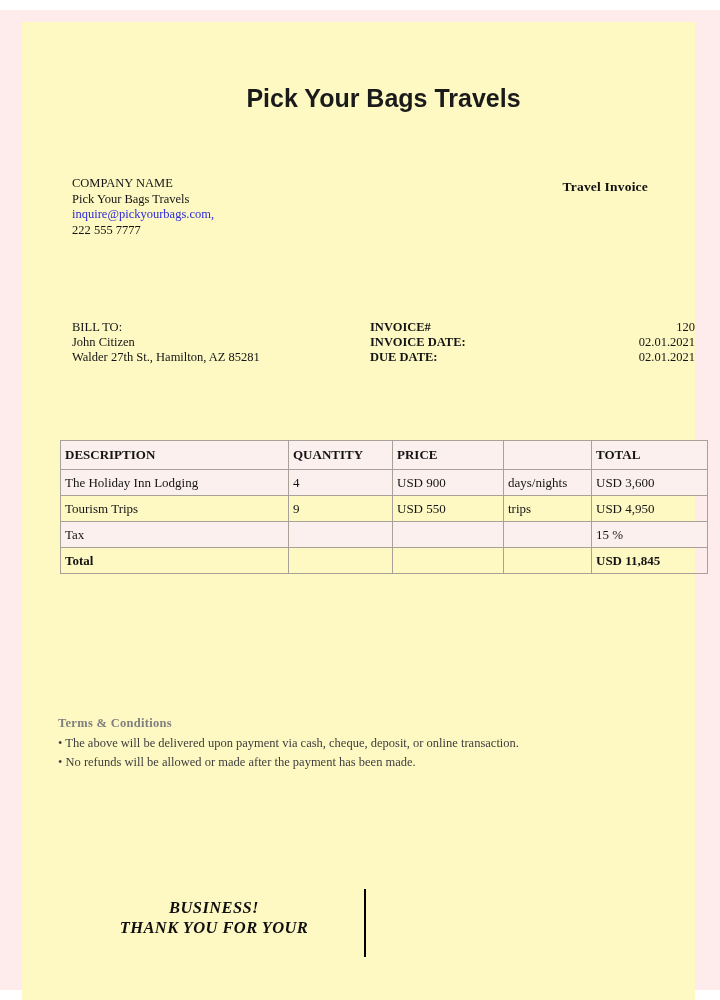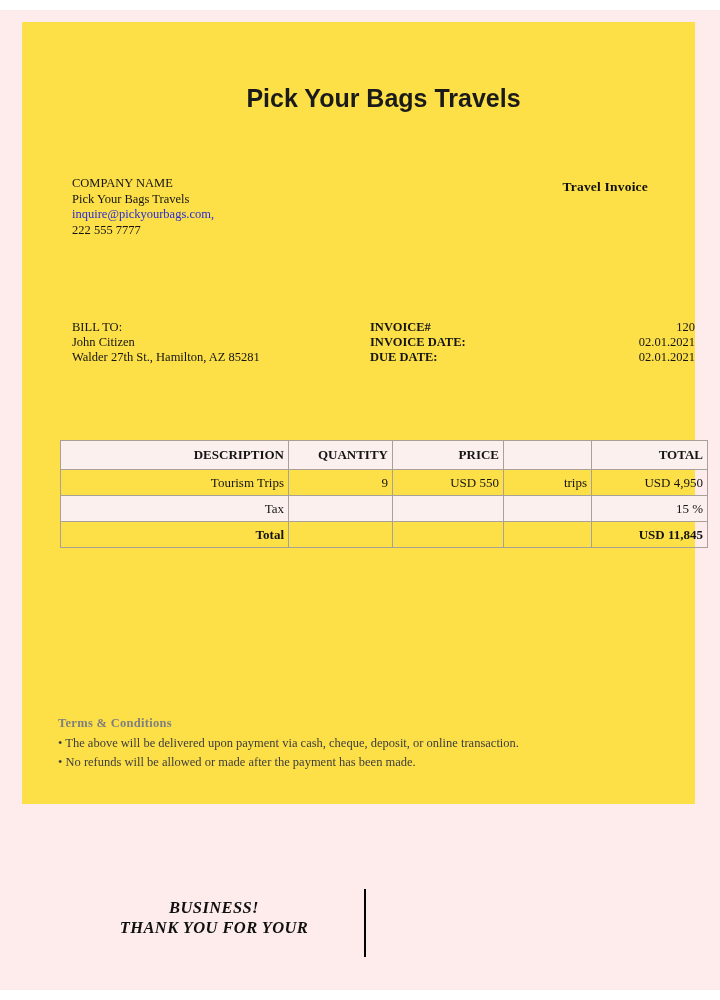--- a/index.html
+++ b/index.html
@@ -4,22 +4,22 @@
 <style>
   * { margin: 0; padding: 0; box-sizing: border-box; }
   html, body { width: 720px; height: 1000px; background: #ffffff; overflow: hidden; position: relative; }
   body { font-family: "Liberation Serif", "DejaVu Serif", serif; color: #111111; }
 
   .pink-frame {
     position: absolute; left: 0; top: 10px; width: 720px; height: 980px;
     background: #fdeceb;
   }
   .page {
-    position: absolute; left: 22px; top: 22px; width: 673px; height: 782px;
-    background: #fde047;
+    position: absolute; left: 22px; top: 22px; width: 673px; height: 978px;
+    background: #fef9c3;
   }
 
   .doc-title {
     position: absolute; left: 38px; top: 62px; width: 647px;
     text-align: center;
     font-family: "Liberation Sans", "DejaVu Sans", sans-serif;
     font-weight: bold; font-size: 25px; color: #1a1a1a;
     letter-spacing: 0px;
   }
 
@@ -50,21 +50,21 @@
   .invoice-fields .val { text-align: right; }
 
   table.items {
     position: absolute; left: 38px; top: 418px; width: 647px;
     border-collapse: collapse; table-layout: fixed;
     font-size: 13px; color: #141414;
     border: 1px solid #8d8d8d;
   }
   table.items td, table.items th {
     border: 1px solid #a8a197;
-    text-align: right; vertical-align: middle;
+    text-align: left; vertical-align: middle;
     padding: 0 4px; overflow: hidden; white-space: nowrap;
   }
   table.items th { height: 29px; font-weight: bold; background: #fcf0ee; font-size: 13px; }
   table.items td { height: 26px; }
   table.items tr.alt td { background: #fcf0ee; }
   table.items tr.total-row td.b { font-weight: bold; }
   col.c-desc  { width: 228px; }
   col.c-qty   { width: 104px; }
   col.c-price { width: 111px; }
   col.c-unit  { width: 88px; }
@@ -138,20 +138,27 @@
     <thead>
       <tr>
         <th>DESCRIPTION</th>
         <th>QUANTITY</th>
         <th>PRICE</th>
         <th></th>
         <th>TOTAL</th>
       </tr>
     </thead>
     <tbody>
+      <tr class="alt">
+        <td>The Holiday Inn Lodging</td>
+        <td>4</td>
+        <td>USD 900</td>
+        <td>days/nights</td>
+        <td>USD 3,600</td>
+      </tr>
       <tr>
         <td>Tourism Trips</td>
         <td>9</td>
         <td>USD 550</td>
         <td>trips</td>
         <td>USD 4,950</td>
       </tr>
       <tr class="alt">
         <td>Tax</td>
         <td></td>

